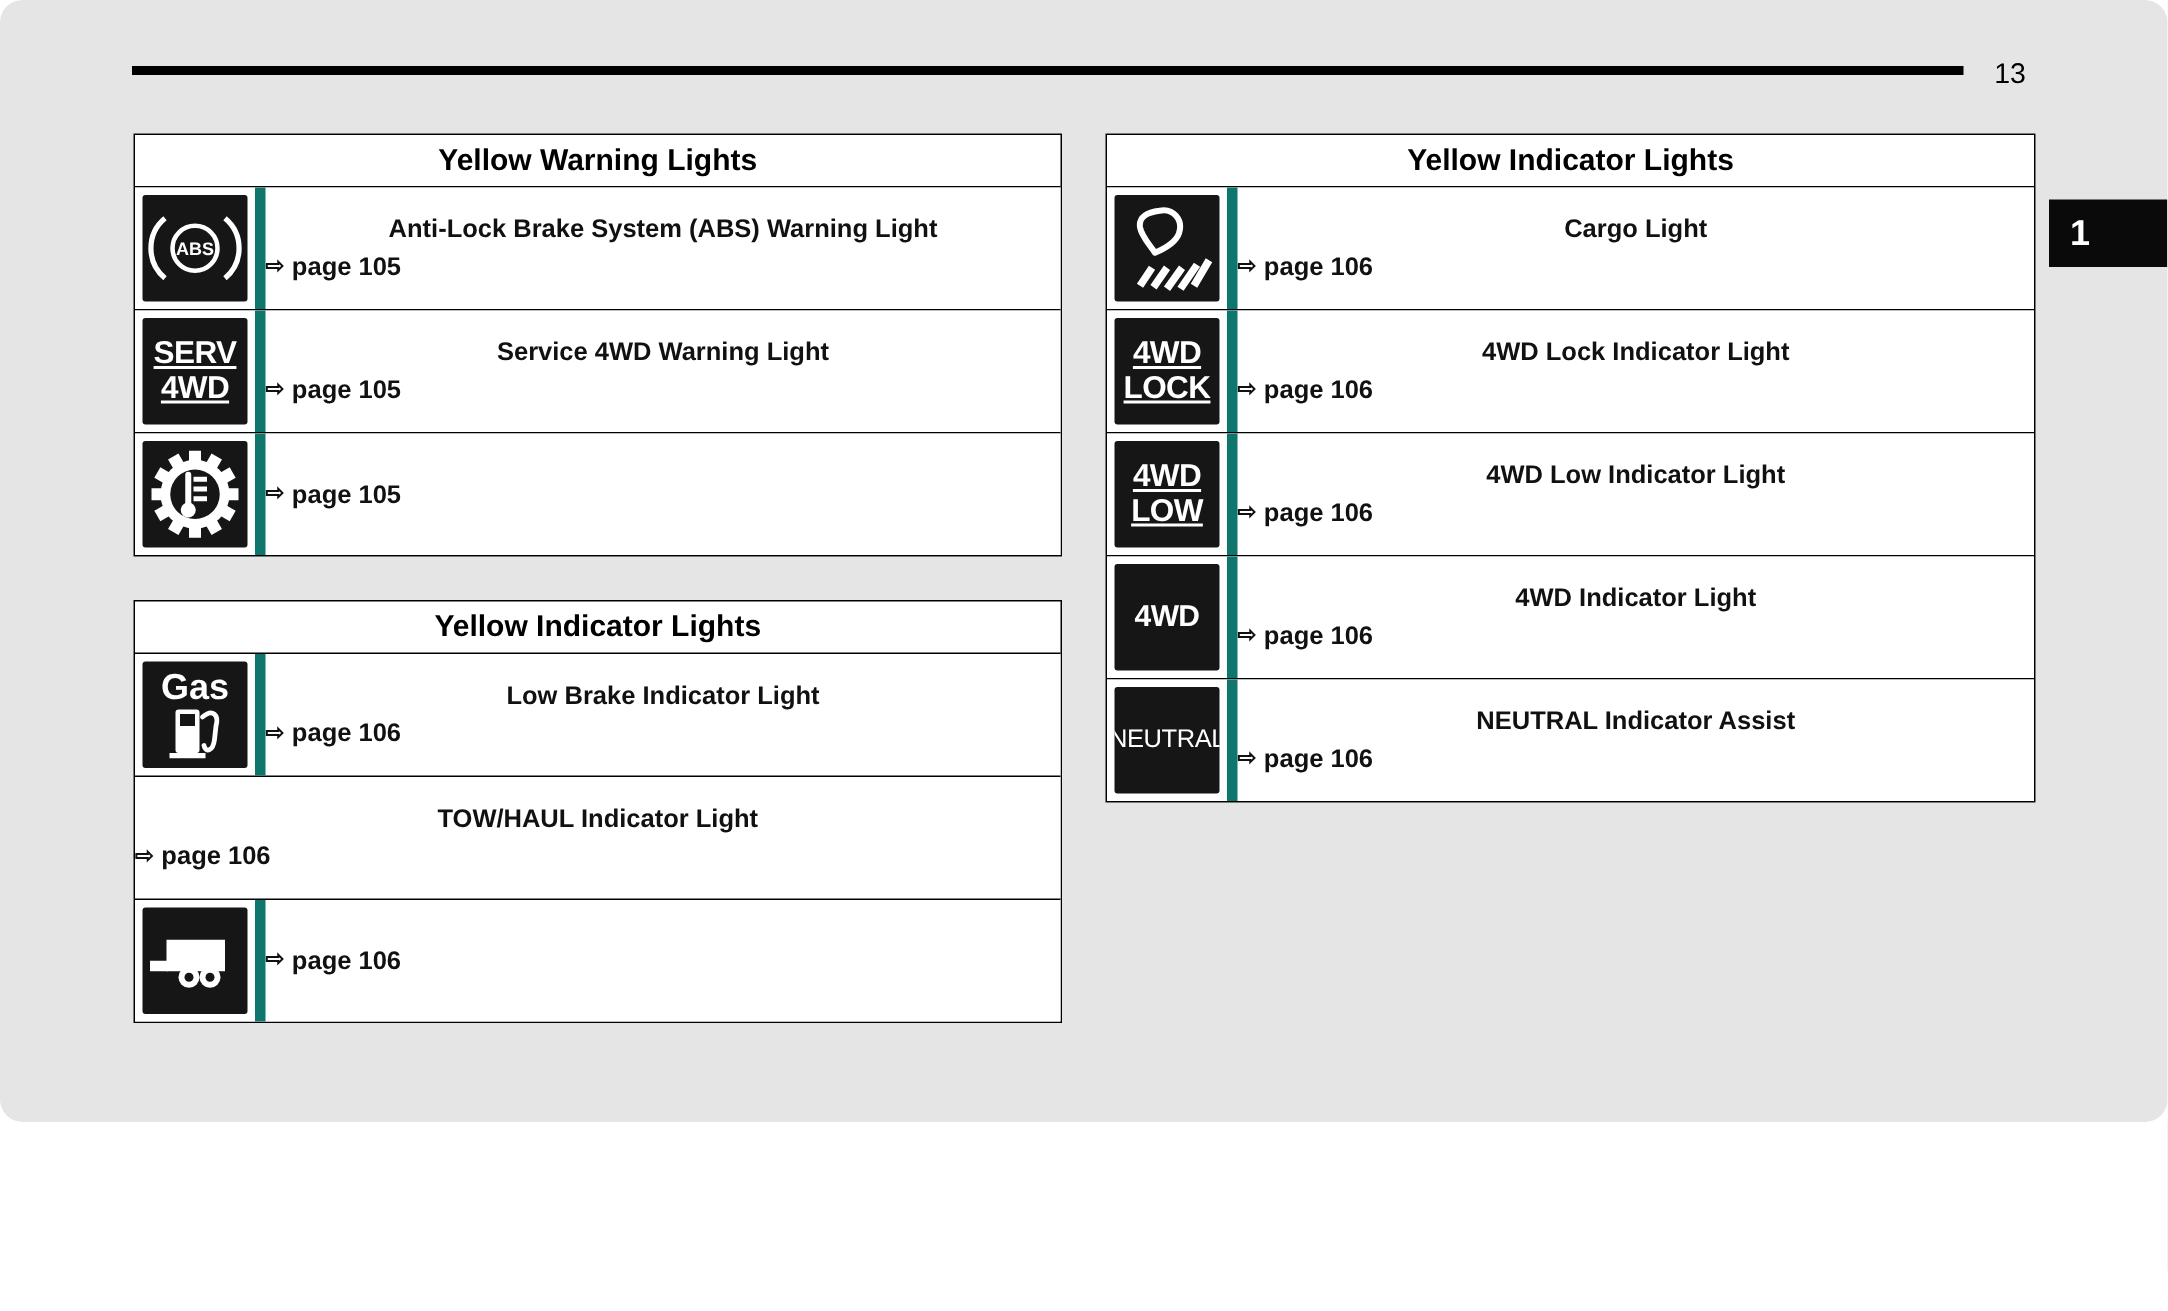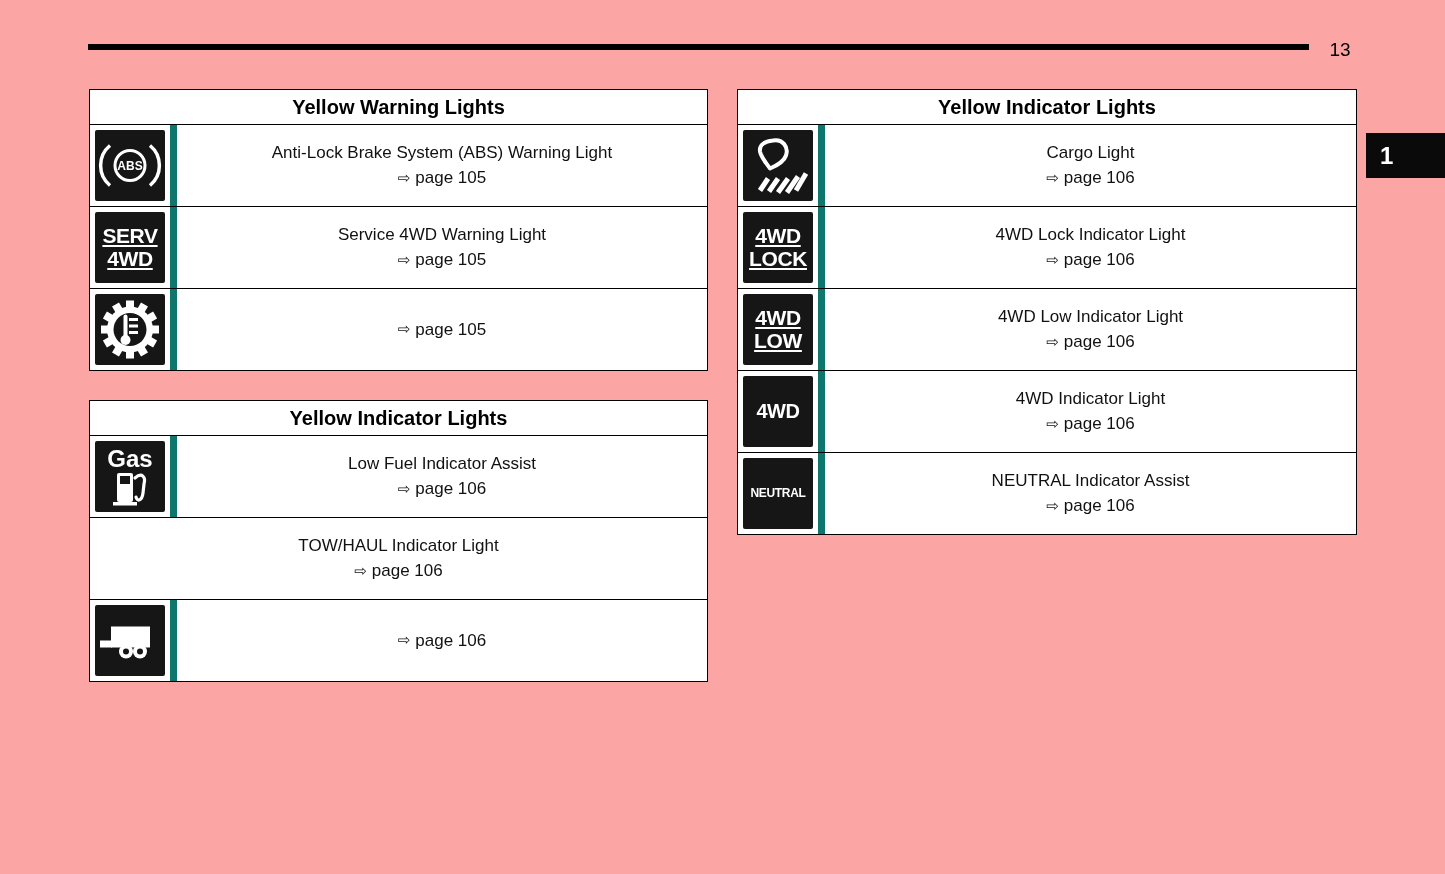--- a/index.html
+++ b/index.html
@@ -1,18 +1,18 @@
 <!DOCTYPE html>
 <html><head>
 <meta charset="utf-8">
 <style>
   html,body { margin:0; padding:0; background:#fff; }
   .page {
-    position:relative; width:1445px; height:874px; background:#fca5a5;
-    font-family:"Liberation Sans", sans-serif; color:#111; overflow:hidden;
+    position:relative; width:1445px; height:748px; background:#e5e5e5;
+    font-family:"Liberation Sans", sans-serif; color:#111; overflow:hidden;border-radius:15px;
   }
   .top-rule { position:absolute; left:88px; top:44px; width:1221px; height:6px; background:#000; }
   .page-number {
     position:absolute; left:1316px; top:39px; width:48px; text-align:center;
     font-size:19px; font-weight:500; color:#000;
   }
   .chapter-tab {
     position:absolute; left:1366px; top:133px; width:79px; height:45px; background:#0a0a0a;
     color:#fff; display:flex; align-items:center;
   }
@@ -26,34 +26,34 @@
   .table-title {
     height:34px; border-bottom:1px solid #000; display:flex; align-items:center;
     justify-content:center; font-weight:bold; font-size:20px; color:#000;
   }
   .trow { display:flex; height:81px; border-bottom:1px solid #000; background:#fff; }
   .trow.last { border-bottom:none; }
   .icon-cell {
     width:80px; border-right:7px solid #0f766e; display:flex; align-items:center; justify-content:center;
   }
   .text-cell {
-    flex:1; display:flex; flex-direction:column; align-items:center; justify-content:center;
-    gap:5px; font-size:17px; color:#111; text-align:center;
+    flex:1; display:flex; flex-direction:column; justify-content:center;
+    gap:5px; font-size:17px; color:#111; text-align:center;font-weight:bold;
   }
   .page-ref { display:flex; align-items:center; gap:5px; font-size:17px; color:#111; }
   .page-ref .arrow { font-size:15px; line-height:1; position:relative; top:-1px; }
 
   .icon-sq {
     width:70px; height:71px; background:#161616; border-radius:2px; color:#fff;
     display:flex; flex-direction:column; align-items:center; justify-content:center;
     font-weight:bold; line-height:1.08; overflow:hidden;
   }
   .icon-sq.two-line   { font-size:21px; letter-spacing:-0.4px;text-decoration:underline; }
   .icon-sq.one-line   { font-size:20px; letter-spacing:-0.4px; }
-  .icon-sq.tiny-line  { font-size:12px; font-weight:bold; letter-spacing:-0.3px; }
+  .icon-sq.tiny-line  { font-size:17px; font-weight:normal; letter-spacing:-0.3px; }
   .icon-sq .gas-word  { font-size:24px; font-weight:bold; margin-top:2px; }
   .icon-sq svg { display:block; }
 </style>
 </head>
 <body>
 
 <div class="page">
 
   <div class="top-rule"></div>
   <div class="page-number">13</div>
@@ -143,21 +143,21 @@
           <span class="gas-word">Gas</span>
           <svg width="44" height="38" viewBox="0 0 44 38">
             <rect x="9" y="2" width="16" height="29" rx="2" fill="#fff"></rect>
             <rect x="12" y="5" width="10" height="8" fill="#161616"></rect>
             <rect x="5" y="31" width="24" height="3.5" fill="#fff"></rect>
             <path d="M27 7 C 34 1, 38 6, 36 13 L 35 22 C 34 30, 29 31, 28 26" stroke="#fff" stroke-width="3.2" fill="none" stroke-linecap="round"></path>
           </svg>
         </div>
       </div>
       <div class="text-cell">
-        <div>Low Fuel Indicator Assist</div>
+        <div>Low Brake Indicator Light</div>
         <div class="page-ref">
           <span class="arrow">⇨</span>
           <span>page 106</span>
         </div>
       </div>
     </div>
 
     <div class="trow">
       <div class="text-cell">
         <div>TOW/HAUL Indicator Light</div>

